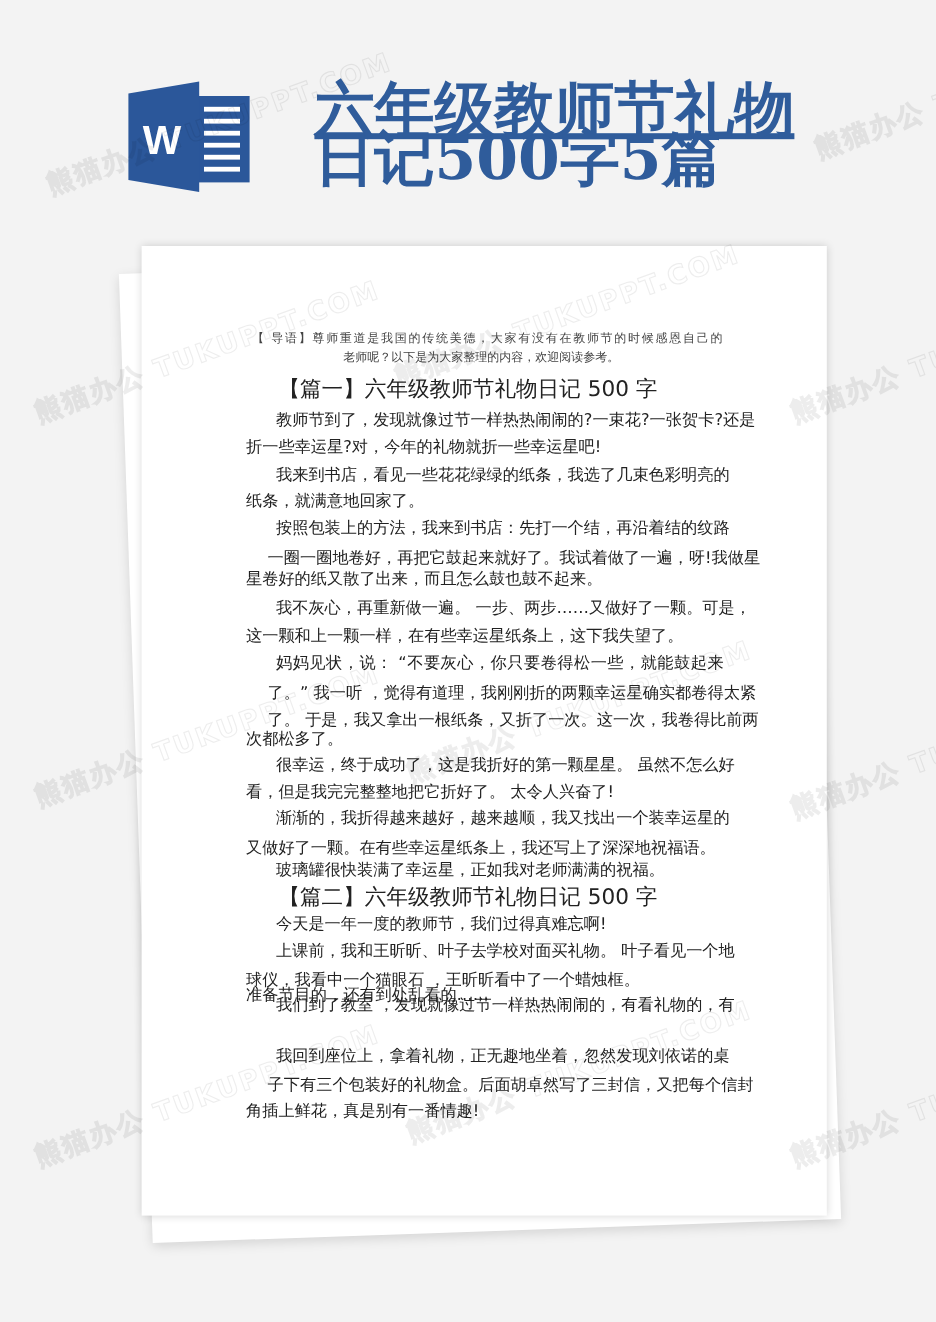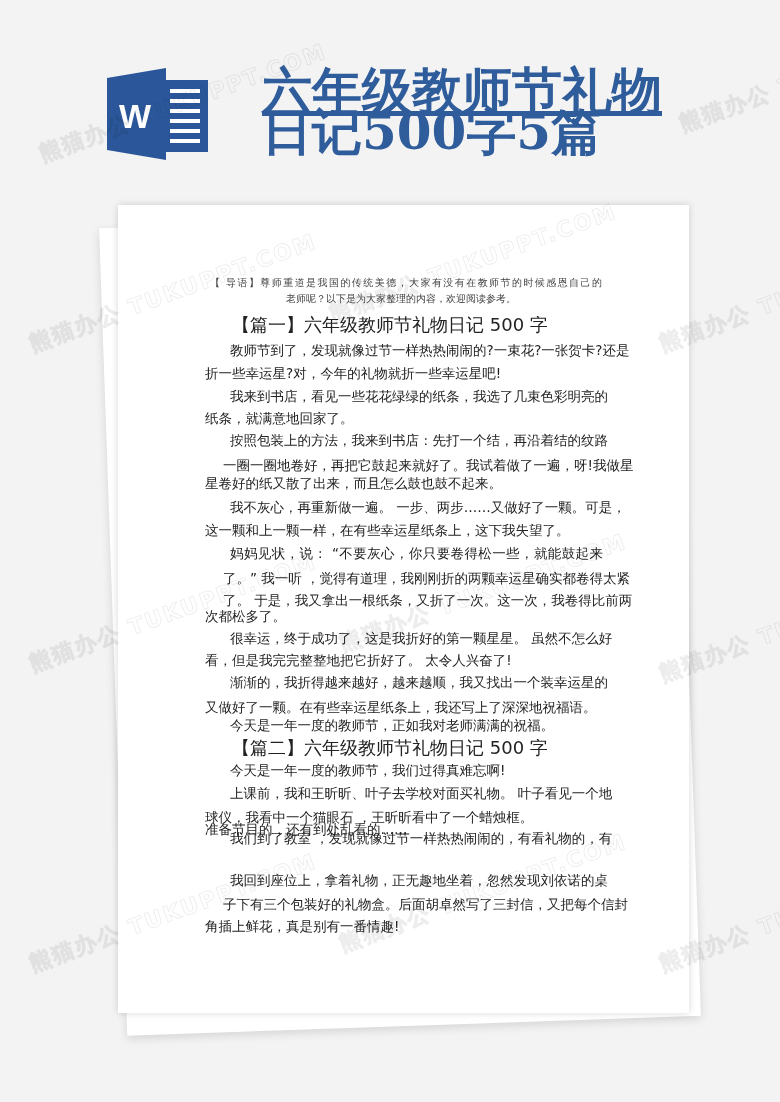--- a/index.html
+++ b/index.html
@@ -105,21 +105,21 @@
     <div class="ln c full" style="top:363px">了。” 我一听 ，觉得有道理，我刚刚折的两颗幸运星确实都卷得太紧</div>
     <div class="ln c full" style="top:385px">了。 于是，我又拿出一根纸条，又折了一次。这一次，我卷得比前两</div>
     <div class="ln c" style="top:401px">次都松多了。</div>
 
     <div class="ln i full" style="top:423px">很幸运，终于成功了，这是我折好的第一颗星星。  虽然不怎么好</div>
     <div class="ln c" style="top:445px">看，但是我完完整整地把它折好了。  太令人兴奋了!</div>
 
     <div class="ln i full" style="top:467px">渐渐的，我折得越来越好，越来越顺，我又找出一个装幸运星的</div>
     <div class="ln c" style="top:492px">又做好了一颗。在有些幸运星纸条上，我还写上了深深地祝福语。</div>
 
-    <div class="ln i" style="top:510px">今天是一年一度的教师节，正如我对老师满满的祝福。</div>
+    <div class="ln i" style="top:510px">玻璃罐很快装满了幸运星，正如我对老师满满的祝福。</div>
   </div>
 
   <div>
     <div class="ln h" style="top:533px">【篇二】六年级教师节礼物日记 500 字</div>
 
     <div class="ln i" style="top:555px">今天是一年一度的教师节，我们过得真难忘啊!</div>
 
     <div class="ln i full" style="top:578px">上课前，我和王昕昕、叶子去学校对面买礼物。  叶子看见一个地</div>
     <div class="ln c" style="top:602px">球仪，我看中一个猫眼石 ，王昕昕看中了一个蜡烛框。</div>
 

